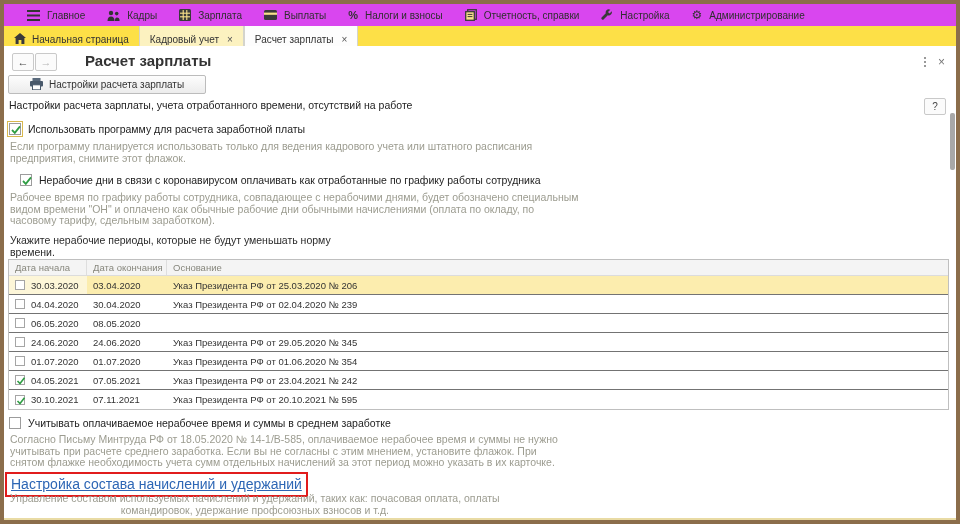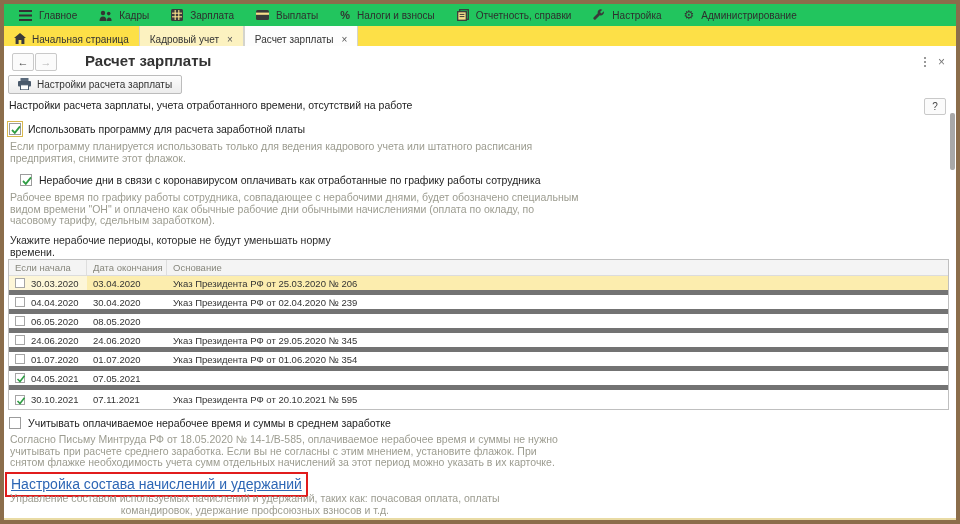--- a/index.html
+++ b/index.html
@@ -3,21 +3,21 @@
 <meta charset="utf-8">
 <style>
   html,body{margin:0;padding:0;background:#6b5436;}
   *{box-sizing:border-box;}
   .frame{
     width:960px;height:524px;position:relative;margin:0 auto;
     border:4px solid #8b6d4b;background:#fff;
     font-family:"Liberation Sans",sans-serif;color:#2b2b2b;overflow:hidden;
   }
   
-  .menubar{height:22px;background:#22c55e;display:flex;padding-left:4px;}
+  .menubar{height:22px;background:#d946ef;display:flex;padding-left:12px;}
   .mitem{display:flex;align-items:center;gap:7px;padding:0 11px;height:100%;cursor:pointer;font-size:10px;color:#2e2e2e;white-space:nowrap;}
   .mi{display:flex;align-items:center;}
   .pct{font-weight:bold;font-size:11px;color:#333;}
   .gearglyph{font-family:"DejaVu Sans",sans-serif;font-size:12px;line-height:12px;color:#333;}
   
   .tabbar{height:28px;background:#fde047;display:flex;border-bottom:1px solid #d8dadb;}
   .tab{display:flex;align-items:center;gap:6px;padding:0 10px;font-size:10px;color:#333;position:relative;cursor:pointer;}
   .tab .x{color:#555;font-size:10px;margin-left:2px;}
   .tab-yellow{background:#fcf2c0;border-left:1px solid #d4d4cc;border-right:1px solid #d4d4cc;}
   .tab-active{background:#fdfdfd;border-left:1px solid #d4d4cc;border-right:1px solid #d4d4cc;box-shadow:inset 0 -2px 0 #2da45d;}
@@ -25,42 +25,42 @@
   .main{position:absolute;top:42px;left:0;right:0;bottom:0;background:#fff;}
   .navbtns{position:absolute;top:7px;left:8px;display:flex;}
   .navbtn{width:22px;height:18px;border:1px solid #c9c9c9;background:#fbfbfb;display:flex;align-items:center;justify-content:center;font-size:11px;color:#444;border-radius:2px;margin-right:1px;cursor:pointer;}
   .navbtn.disabled{color:#b5b5b5;}
   .pagetitle{position:absolute;top:6px;left:81px;font-size:15px;font-weight:bold;color:#333;}
   .winctl{position:absolute;top:9px;display:flex;align-items:center;}
   .dots{display:flex;flex-direction:column;gap:2px;padding:2px 4px;cursor:pointer;}
   .dots i{width:2px;height:2px;background:#777;border-radius:50%;}
   .closex{color:#777;font-size:12px;padding:0 3px;cursor:pointer;}
   .settingsbtn{position:absolute;top:29px;left:4px;height:19px;display:flex;align-items:center;gap:6px;
-    padding:0 9px;border:1px solid #bcbcbc;border-radius:2px;font-size:10px;color:#333;
+    padding:0 21px;border:1px solid #bcbcbc;border-radius:2px;font-size:10px;color:#333;
     background:linear-gradient(#fdfdfd,#ececec);cursor:pointer;}
   .subtitle{position:absolute;top:53px;left:5px;font-size:10.5px;color:#222;}
   .helpbtn{position:absolute;top:52px;left:920px;width:22px;height:17px;border:1px solid #c9c9c9;border-radius:2px;
     background:#fbfbfb;display:flex;align-items:center;justify-content:center;font-size:10px;color:#444;cursor:pointer;}
   
   .cbrow{position:absolute;left:5px;display:flex;align-items:center;gap:7px;font-size:10.5px;color:#222;cursor:pointer;}
   .cb{width:12px;height:12px;border:1px solid #9c9c9c;background:#fff;position:relative;flex:0 0 auto;}
   .cb svg{position:absolute;left:0px;top:0px;display:none;}
   .cb.checked svg{display:block;}
   .cb.focusring{outline:1px solid #d8b84e;outline-offset:1px;}
   .hint{position:absolute;left:6px;font-size:10.5px;line-height:11.5px;color:#9c9c90;white-space:pre-line;}
   .note{position:absolute;left:6px;font-size:10.5px;line-height:12px;color:#2b2b2b;white-space:pre-line;}
   
   .tbl{position:absolute;top:213px;left:4px;width:941px;border:1px solid #bfbfbf;background:#fff;font-size:9.5px;}
   .thead{display:flex;height:16px;background:#f4f4f4;color:#87877d;border-bottom:1px solid #dcdcdc;align-items:center;}
   .th{padding-left:6px;border-right:1px solid #dedede;height:100%;display:flex;align-items:center;}
   .th:last-child{border-right:none;}
   .c1{width:78px;flex:0 0 auto;}
   .c2{width:80px;flex:0 0 auto;}
   .c3{flex:1;}
-  .trow{display:flex;height:19px;align-items:center;border-bottom:5px solid #737373;color:#333;cursor:pointer;}
+  .trow{display:flex;height:19px;align-items:center;border-bottom:1px solid #737373;color:#333;cursor:pointer;}
   .trow:last-child{border-bottom:none;}
   .td{padding-left:6px;display:flex;align-items:center;height:100%;}
   .rcb{width:10px;height:10px;border:1px solid #a5a5a5;background:#fff;margin-right:6px;position:relative;flex:0 0 auto;}
   .rcb svg{position:absolute;left:0;top:0;display:none;}
   .rcb.checked svg{display:block;}
   .trow.selected{background:#fcedae;}
   .trow.selected .td.c1{background:#fdf6d8;}
   
   .linkwrap{position:absolute;top:426px;left:1px;border:2px solid #e11c1c;padding:1px 4px 2px 4px;display:inline-block;}
   .link{font-size:14px;color:#2d66b5;text-decoration:underline;cursor:pointer;}
@@ -219,21 +219,21 @@
     </div>
     <div class="hint" style="top:146px;">Рабочее время по графику работы сотрудника, совпадающее с нерабочими днями, будет обозначено специальным
 видом времени "ОН" и оплачено как обычные рабочие дни обычными начислениями (оплата по окладу, по
 часовому тарифу, сдельным заработком).</div>
 
     <div class="note" style="top:188px;">Укажите нерабочие периоды, которые не будут уменьшать норму
 времени.</div>
 
     <div class="tbl">
       <div class="thead">
-        <div class="th c1">Если начала</div>
+        <div class="th c1">Дата начала</div>
         <div class="th c2">Дата окончания</div>
         <div class="th c3">Основание</div>
       </div>
 
       <div class="trow selected">
         <div class="td c1">
           <span class="rcb"></span>
           <span>30.03.2020</span>
         </div>
         <div class="td c2">03.04.2020</div>
@@ -278,20 +278,21 @@
       <div class="trow">
         <div class="td c1">
           <span class="rcb checked">
               <svg width="10" height="10" viewBox="0 0 10 10">
                 <path d="M1.5 5 L4 7.5 L8.5 1.8" stroke="#2f9e44" stroke-width="1.6" fill="none"></path>
               </svg>
             </span>
           <span>04.05.2021</span>
         </div>
         <div class="td c2">07.05.2021</div>
+        <div class="td c3">Указ Президента РФ от 23.04.2021 № 242</div>
       </div>
 
       <div class="trow">
         <div class="td c1">
           <span class="rcb checked">
               <svg width="10" height="10" viewBox="0 0 10 10">
                 <path d="M1.5 5 L4 7.5 L8.5 1.8" stroke="#2f9e44" stroke-width="1.6" fill="none"></path>
               </svg>
             </span>
           <span>30.10.2021</span>

